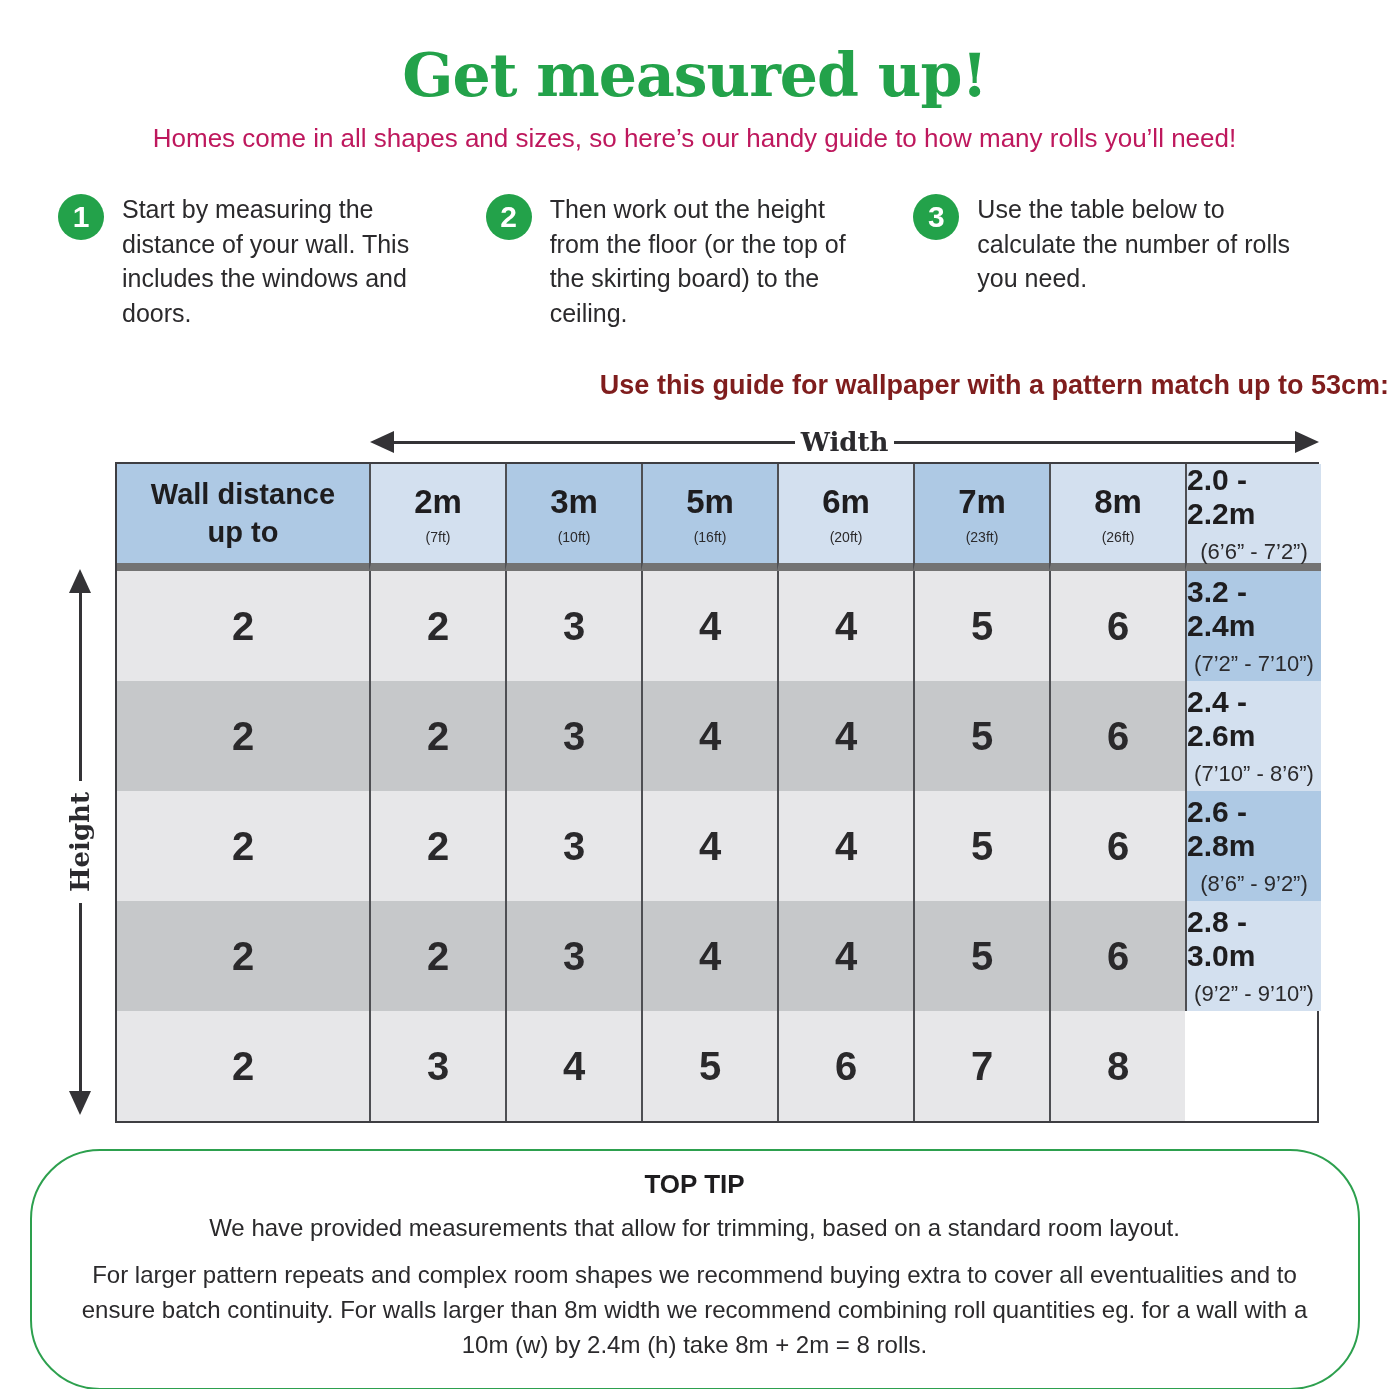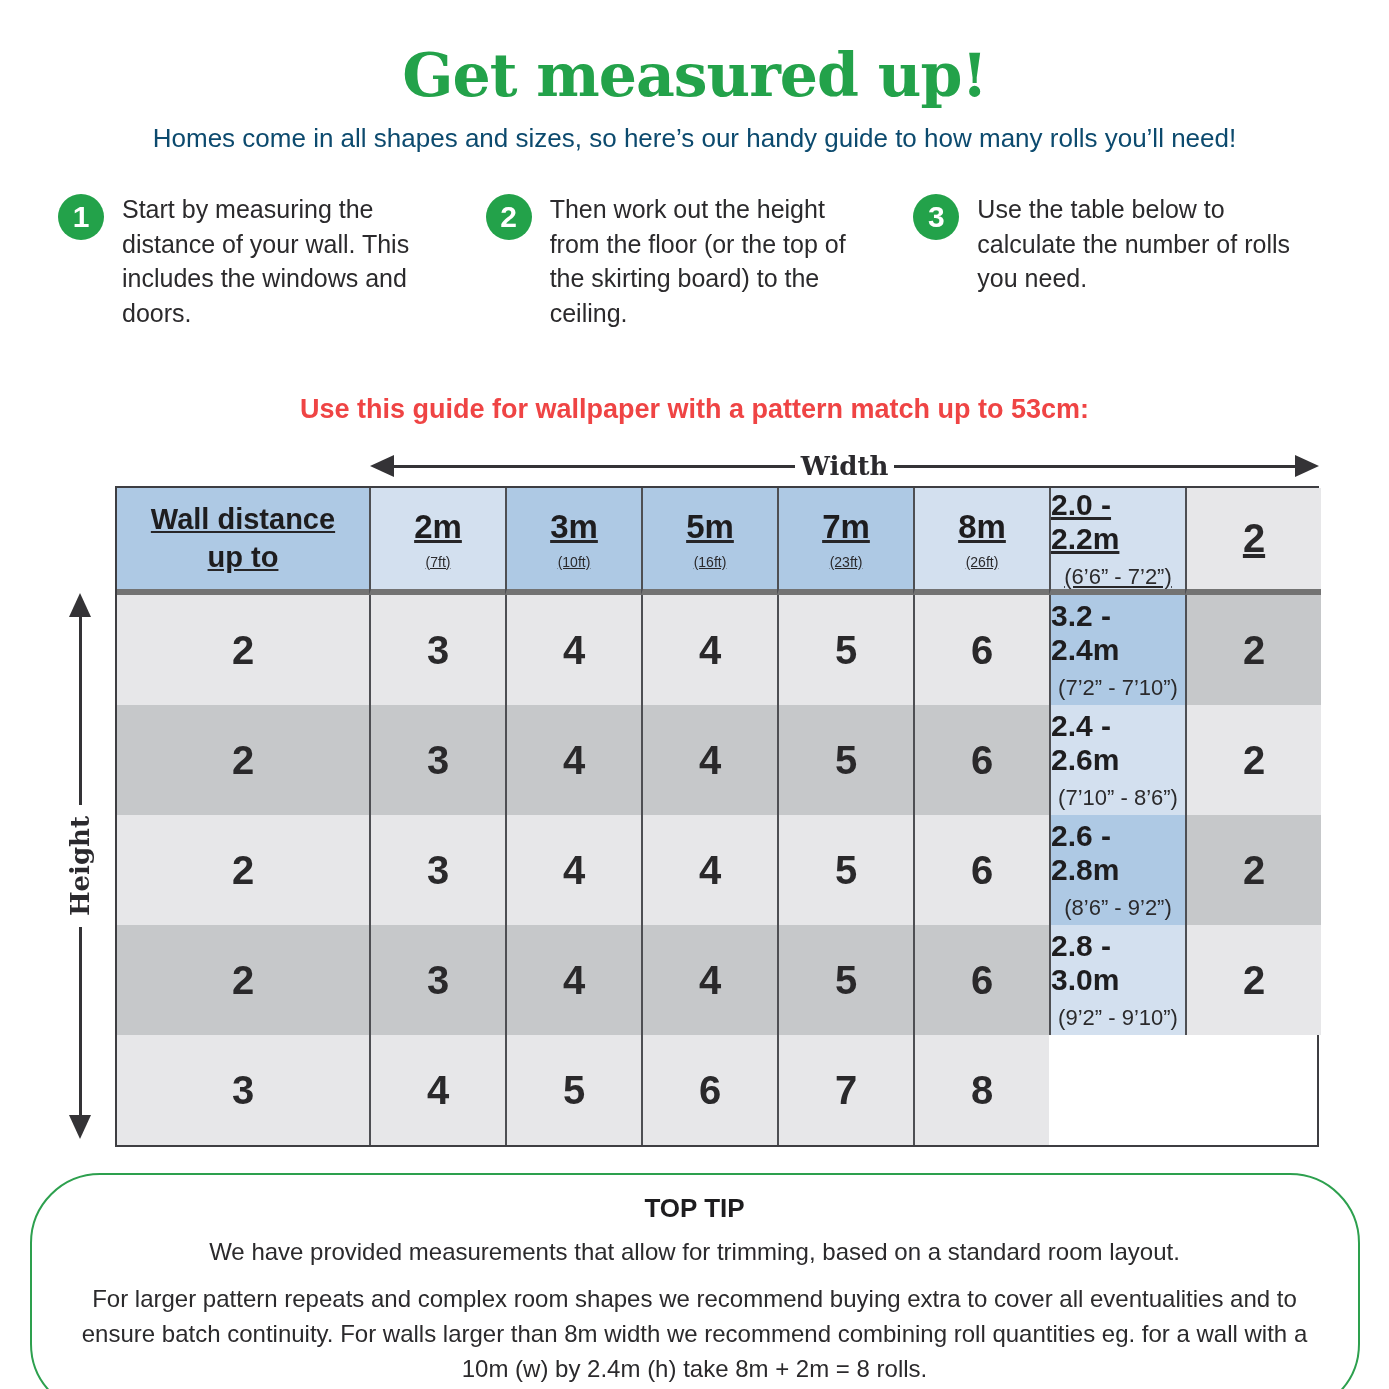--- a/index.html
+++ b/index.html
@@ -19,21 +19,21 @@
     font-weight:bold;
     font-size:60px;
     line-height:1.05;
     color:#23a24a;
     letter-spacing:-1px;
   }
   .subtitle{
     margin:16px 40px 0;
     text-align:center;
     font-size:26px;
-    color:#0c4a6e;
+    color:#be185d;
   }
   
   .steps{
     display:flex;
     margin:38px 58px 0;
     gap:10px;
   }
   .step{flex:1;display:flex;align-items:flex-start;gap:18px;}
   .step-badge{
     flex:0 0 auto;
@@ -47,25 +47,25 @@
     margin-top:2px;
   }
   .step-text{
     font-size:25px;
     line-height:1.38;
     color:#2b2a2c;
     max-width:330px;
   }
   
   .guide-heading{
-    margin:64px 0 0;
-    text-align:center;
+    margin:40px 0 0;
+    text-align:right;
     font-size:27px;
     font-weight:bold;
-    color:#ef4444;
+    color:#7f1d1d;
   }
   
   .table-section{
     position:relative;
     margin:28px 0 0 115px;
     width:1204px;
   }
   .width-arrow{
     margin-left:255px;
     width:949px;
@@ -114,21 +114,21 @@
   }
   .tbl > div{
     display:flex;
     flex-direction:column;
     align-items:center;
     justify-content:center;
     border-left:2px solid #4e4f53;
     box-sizing:border-box;
   }
   .tbl > div:nth-child(8n+1){border-left:none;}
-  .tbl > div:nth-child(-n+8){border-bottom:6px solid #737373;text-decoration:underline;}
+  .tbl > div:nth-child(-n+8){border-bottom:8px solid #737373;}
   .c-mid{background:#aec9e4;}
   .c-light{background:#d3e0ef;}
   .g-light{background:#e7e7e9;}
   .g-dark{background:#c6c8ca;}
   .corner-label{
     font-size:29px;font-weight:bold;line-height:1.3;text-align:center;
     color:#1e1d1f;max-width:200px;
   }
   .col-m{font-size:33px;font-weight:bold;color:#1e1d1f;}
   .col-ft{font-size:14px;color:#2b2a2c;margin-top:8px;}
@@ -201,20 +201,24 @@
         <div class="col-ft">(7ft)</div>
       </div>
       <div class="c-mid">
         <div class="col-m">3m</div>
         <div class="col-ft">(10ft)</div>
       </div>
       <div class="c-mid">
         <div class="col-m">5m</div>
         <div class="col-ft">(16ft)</div>
       </div>
+      <div class="c-light">
+        <div class="col-m">6m</div>
+        <div class="col-ft">(20ft)</div>
+      </div>
       <div class="c-mid">
         <div class="col-m">7m</div>
         <div class="col-ft">(23ft)</div>
       </div>
       <div class="c-light">
         <div class="col-m">8m</div>
         <div class="col-ft">(26ft)</div>
       </div>
 
       <div class="c-light">

